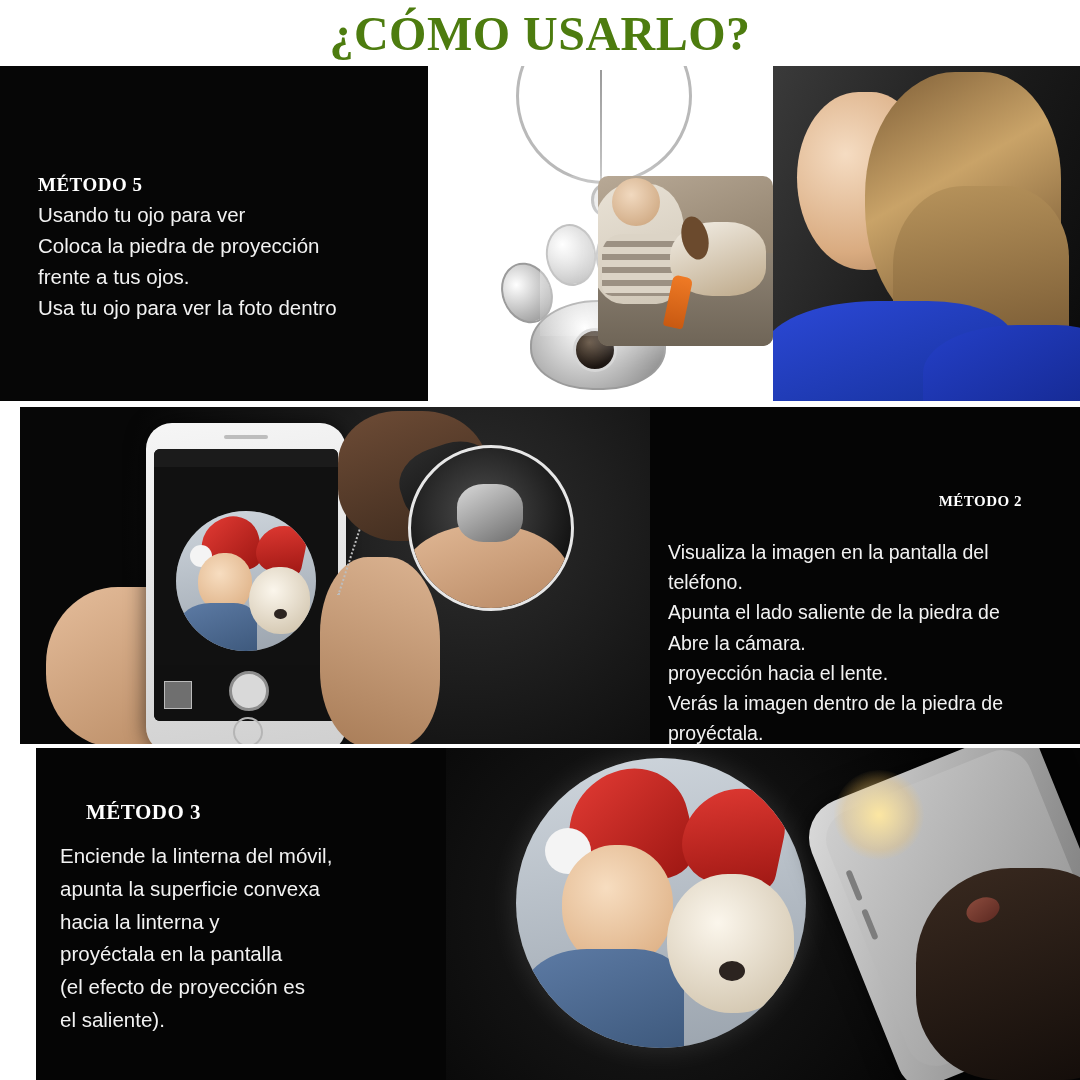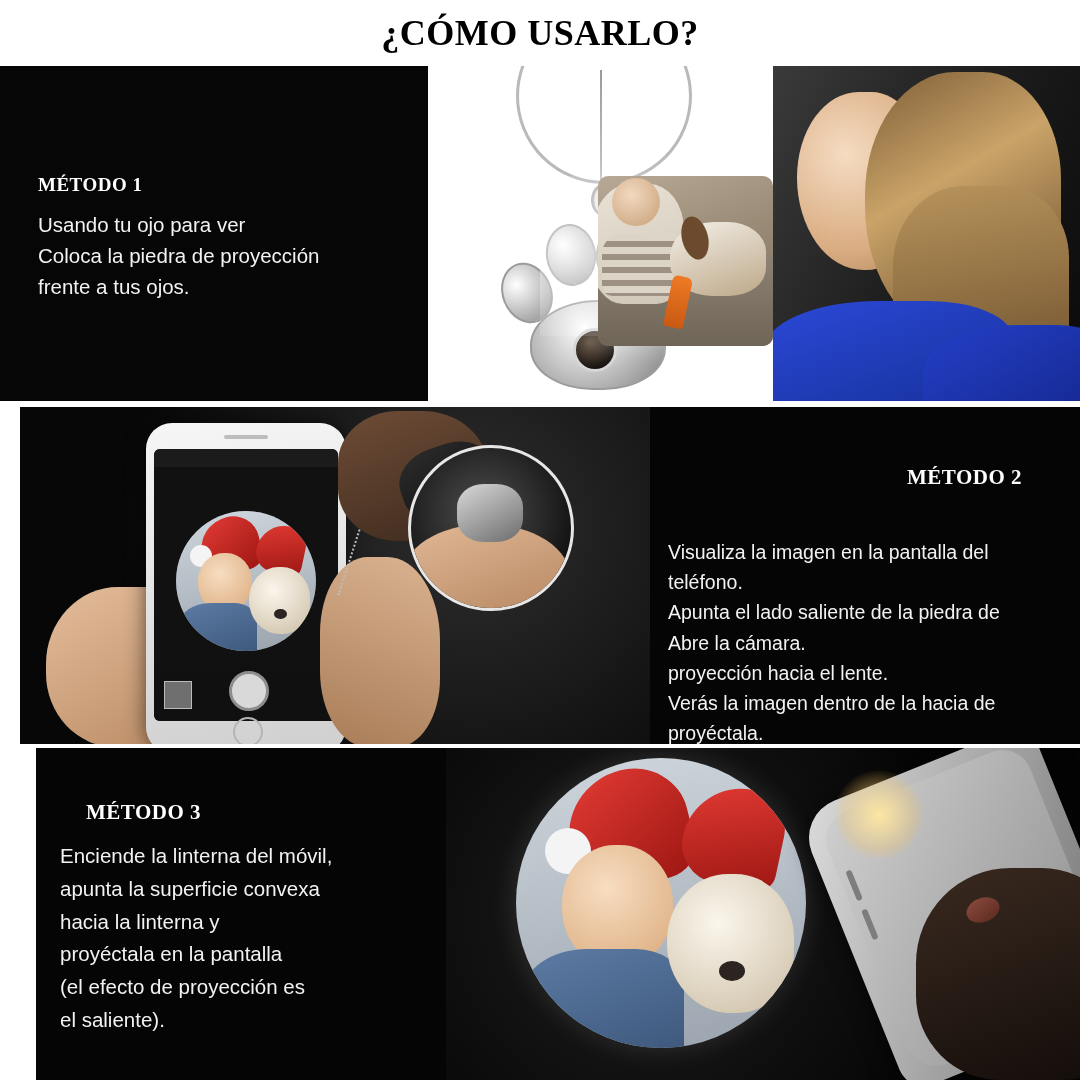--- a/index.html
+++ b/index.html
@@ -20,23 +20,23 @@
     height: 66px;
     display: flex;
     align-items: center;
     justify-content: center;
     background: #ffffff;
   }
   .title-bar h1 {
     margin: 0;
     font-family: "Liberation Serif", serif;
     font-weight: bold;
-    font-size: 36px;
+    font-size: 48px;
     letter-spacing: 0.5px;
-    color: #000000;
+    color: #4d7c0f;
   }
 
   
   .panel {
     position: absolute;
     background: #050505;
     overflow: hidden;
   }
 
   
@@ -59,21 +59,21 @@
     color: #f2f2f2;
     line-height: 1.45;
   }
   #m1-text .method-heading {
     position: absolute;
     left: 38px; top: 108px;
     font-size: 19px;
   }
   #m1-text .method-body {
     position: absolute;
-    left: 38px; top: 143px;
+    left: 38px; top: 133px;
     width: 370px;
     font-size: 20.5px;
     line-height: 1.52;
   }
   #m1-text .dim {
     color: #d5d5d5;
   }
 
   
   #m1-photo {
@@ -372,22 +372,22 @@
     border-left: 2px dotted #bdbdbd;
     transform: rotate(18deg);
   }
 
   #m2-text {
     left: 650px; top: 0; width: 430px; height: 337px;
     background: #050505;
   }
   #m2-text .method-heading {
     position: absolute;
-    right: 58px; top: 58px;
-    font-size: 21px;
+    right: 58px; top: 86px;
+    font-size: 15px;
   }
   #m2-text .method-body {
     position: absolute;
     left: 18px; top: 130px;
     width: 392px;
     font-size: 19.5px;
     line-height: 1.55;
   }
 
   
@@ -465,25 +465,26 @@
 </head>
 <body>
 
 <div class="title-bar">
   <h1>¿CÓMO USARLO?</h1>
 </div>
 
 <div id="row1">
 
   <div class="panel" id="m1-text">
-    <div class="method-heading">MÉTODO 1</div>
+    <div class="method-heading">MÉTODO 5</div>
     <div class="method-body">
       <div>Usando tu ojo para ver</div>
       <div>Coloca la piedra de proyección</div>
       <div>frente a tus ojos.</div>
+      <div>Usa tu ojo para ver la foto dentro</div>
     </div>
   </div>
 
   <div class="panel" id="m1-photo">
     <div class="chain-arc"></div>
     <div class="chain"></div>
     <div class="bail"></div>
     <div class="paw">
       <div class="toe t1"></div>
       <div class="toe t2"></div>
@@ -552,21 +553,21 @@
   </div>
 
   <div class="panel" id="m2-text">
     <div class="method-heading">MÉTODO 2</div>
     <div class="method-body">
       <div>Visualiza la imagen en la pantalla del</div>
       <div>teléfono.</div>
       <div>Apunta el lado saliente de la piedra de</div>
       <div>Abre la cámara.</div>
       <div>proyección hacia el lente.</div>
-      <div>Verás la imagen dentro de la hacia de</div>
+      <div>Verás la imagen dentro de la piedra de</div>
       <div>proyéctala.</div>
     </div>
   </div>
 </div>
 
 <div id="row3">
 
   <div class="panel" id="m3-text">
     <div class="method-heading">MÉTODO 3</div>
     <div class="method-body">

